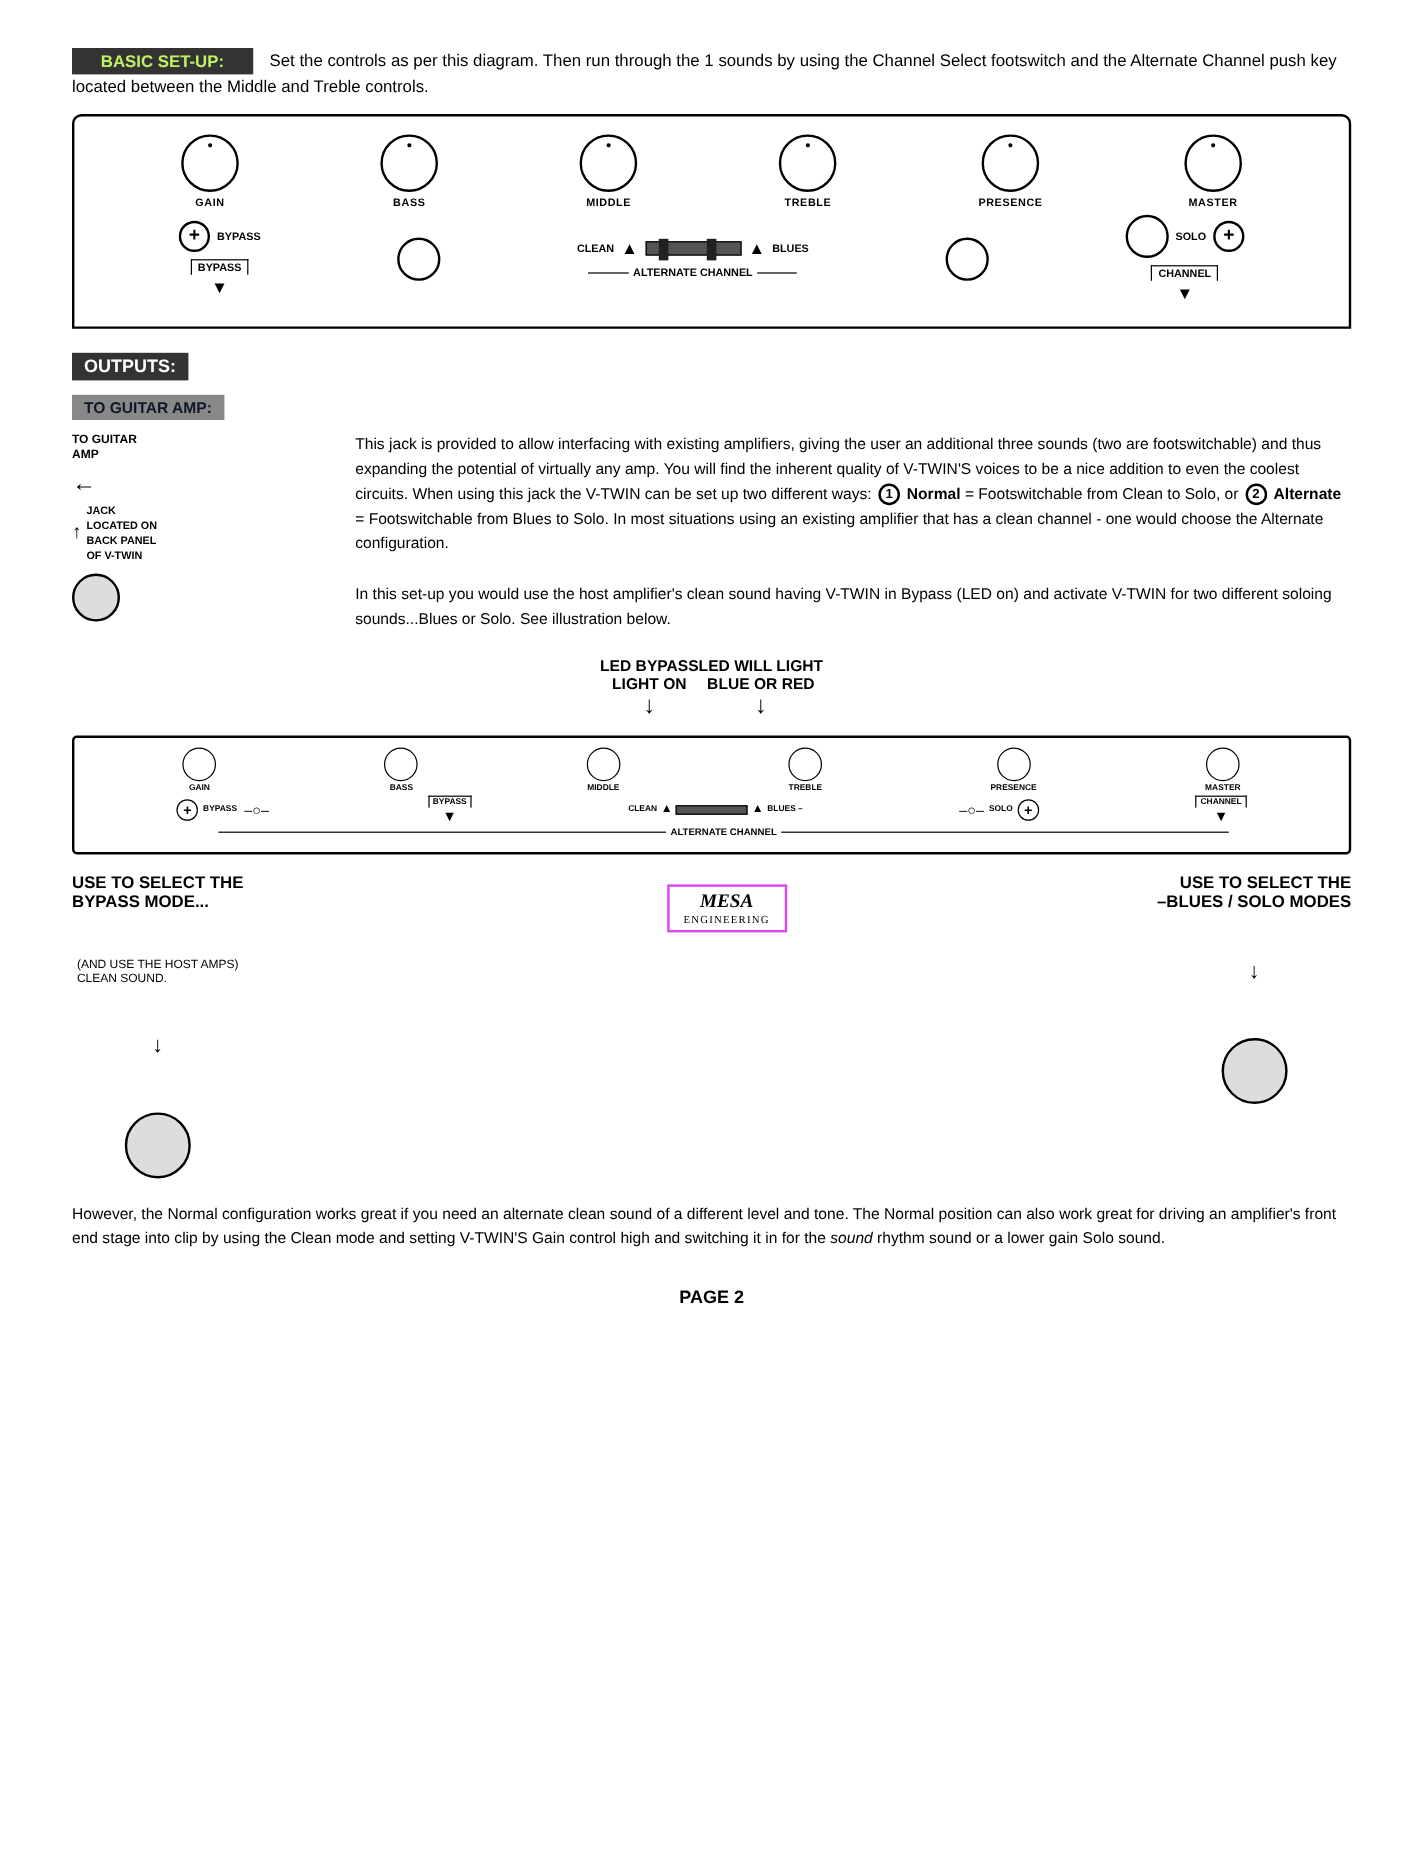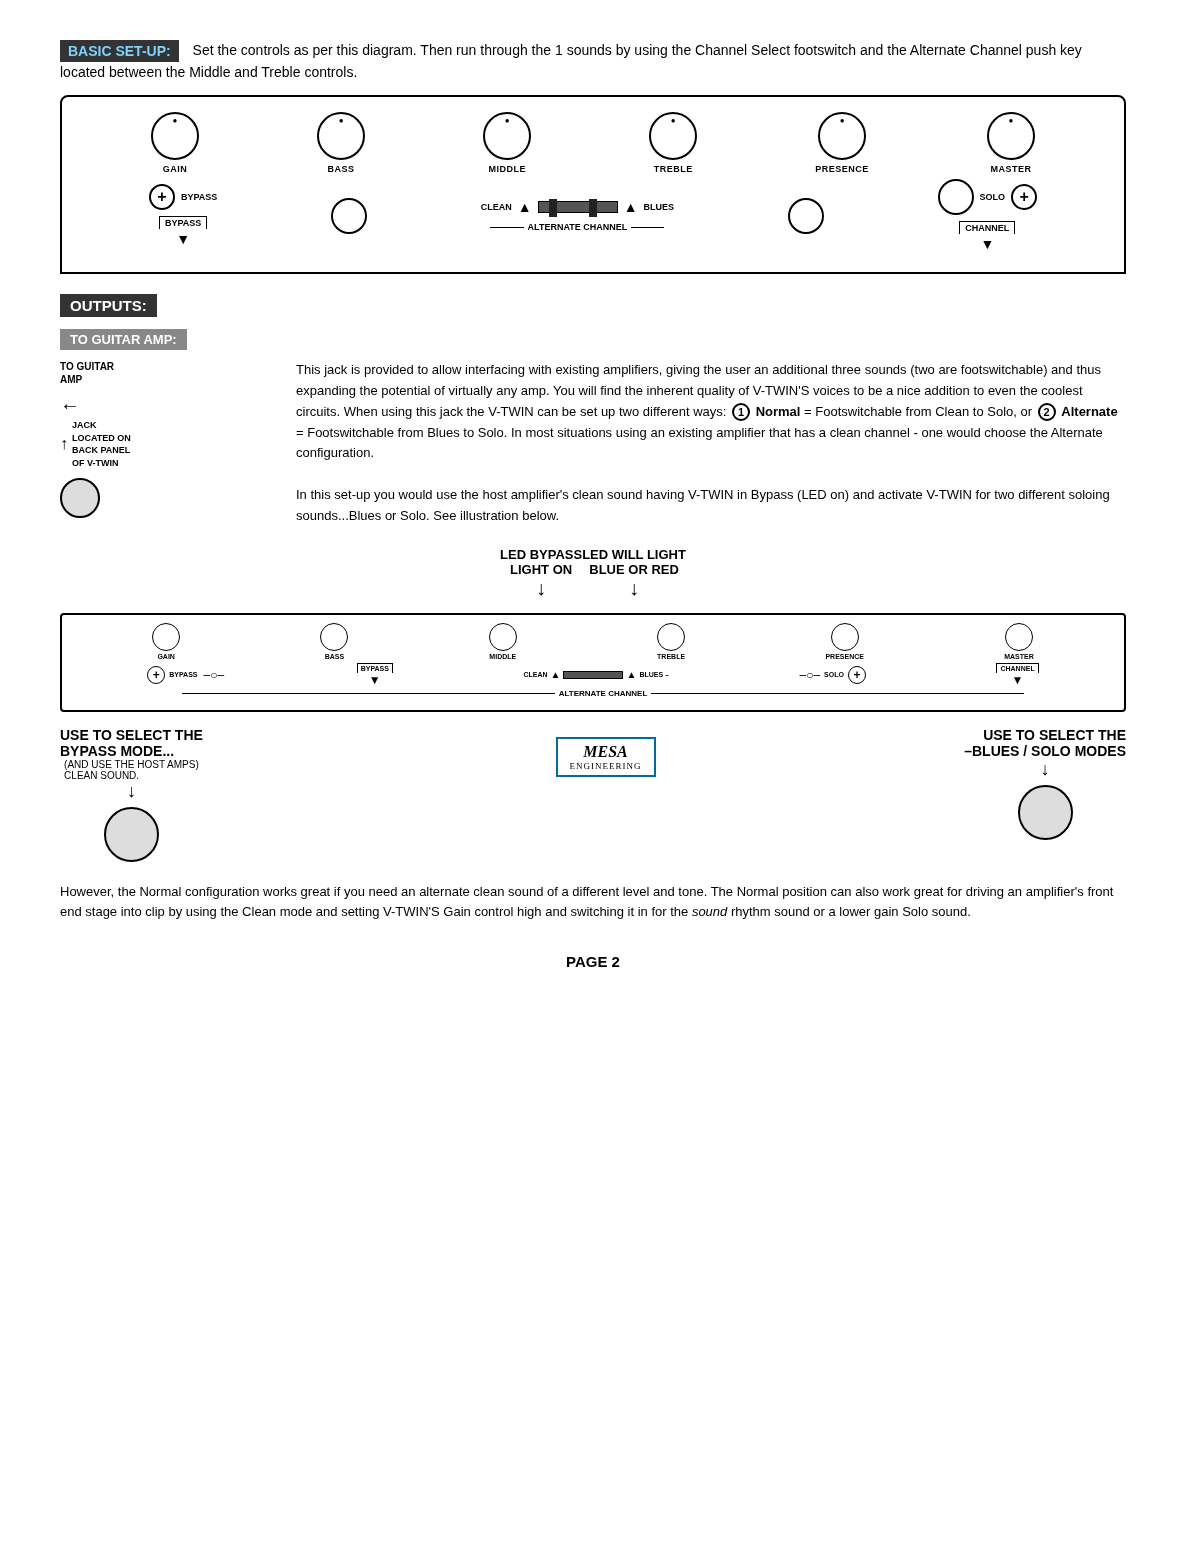--- a/index.html
+++ b/index.html
@@ -10,24 +10,24 @@
       font-family: Arial, Helvetica, sans-serif;
       font-size: 14px;
       color: #000;
       padding: 40px 60px;
     }
 
     
     .section-header-box {
       display: inline-block;
       background: #333;
-      color: #7dd3fc;
+      color: #bef264;
       font-weight: bold;
       font-size: 14px;
-      padding: 3px 8px;
+      padding: 3px 24px;
       margin-right: 10px;
       vertical-align: middle;
     }
     .intro-text {
       display: inline;
       font-size: 14px;
       line-height: 1.5;
     }
     .intro-block {
       margin-bottom: 12px;
@@ -161,21 +161,21 @@
       background: #333;
       color: #fff;
       font-weight: bold;
       font-size: 15px;
       padding: 3px 10px;
       margin-bottom: 12px;
     }
     .guitar-amp-header {
       display: inline-block;
       background: #888;
-      color: #ffffff;
+      color: #0f172a;
       font-weight: bold;
       font-size: 13px;
       padding: 3px 10px;
       margin-bottom: 10px;
     }
     .to-guitar-section {
       display: flex;
       gap: 36px;
       margin-bottom: 20px;
     }
@@ -382,34 +382,35 @@
       font-weight: normal;
     }
     .mesa-logo-center {
       display: flex;
       flex-direction: column;
       align-items: center;
       font-size: 16px;
       font-weight: bold;
       font-style: italic;
       font-family: serif;
-      border: 2px solid #0369a1;
+      border: 2px solid #d946ef;
       padding: 4px 12px;
       margin-left: 44px;
     }
     .mesa-sub {
       font-size: 9px;
       font-weight: normal;
       font-style: normal;
       letter-spacing: 1px;
     }
     .footswitch-col {
       display: flex;
       flex-direction: column;
       align-items: center;
+      gap: 40px;
     }
     .footswitch-circle {
       width: 55px;
       height: 55px;
       border: 2px solid #000;
       border-radius: 50%;
       background: #ddd;
       margin-top: 5px;
     }
 

